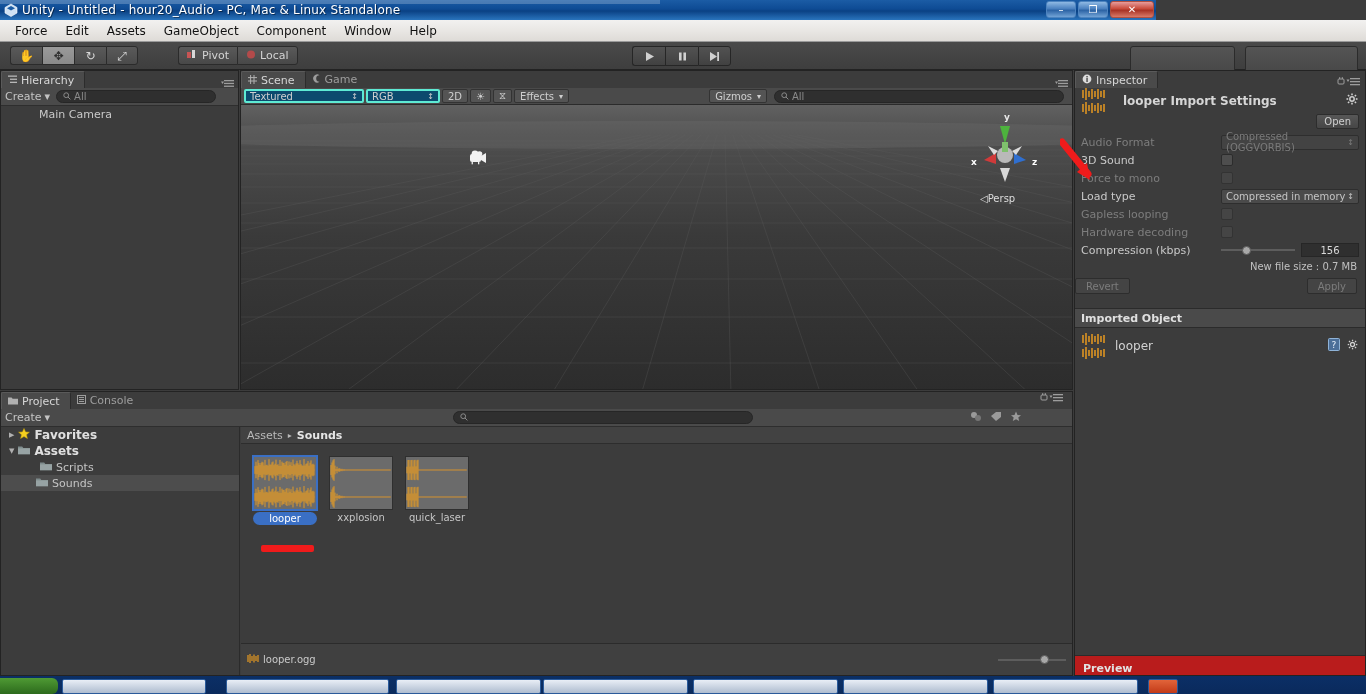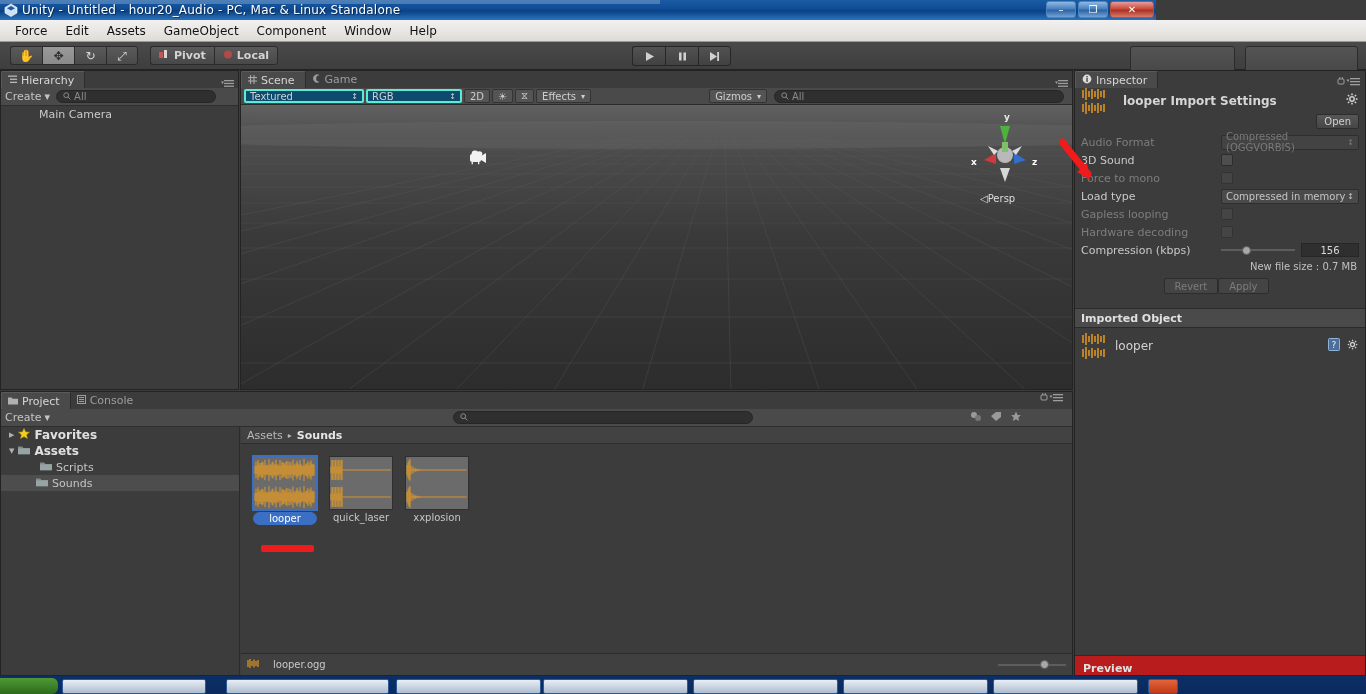--- a/index.html
+++ b/index.html
@@ -35,21 +35,21 @@
   
   .toolbar { position:absolute; left:0; top:0; width:1366px; height:28px;
     background:linear-gradient(180deg,#4a4a4a 0%,#3e3e3e 100%); border-bottom:1px solid #232323;
     display:flex; align-items:center; }
   .tgroup { display:flex; margin-left:10px; }
   .tbtn { width:32px; height:19px; background:linear-gradient(180deg,#5a5a5a,#4a4a4a);
      border:1px solid #2b2b2b; border-right:none; display:flex; align-items:center; justify-content:center; }
   .tbtn:first-child { border-radius:3px 0 0 3px; }
   .tbtn:last-child { border-radius:0 3px 3px 0; border-right:1px solid #2b2b2b; }
   .tbtn.on { background:linear-gradient(180deg,#9a9a9a,#8a8a8a); }
-  .pv { display:flex; margin-left:12px;font-weight:bold; }
+  .pv { display:flex; margin-left:40px; }
   .pvbtn { height:19px; padding:0 8px; background:linear-gradient(180deg,#5a5a5a,#484848);
      border:1px solid #2b2b2b; display:flex; align-items:center; gap:4px; color:#d3d3d3; font-size:11px;}
   .pvbtn:first-child { border-radius:3px 0 0 3px; border-right:none;}
   .pvbtn:last-child { border-radius:0 3px 3px 0;}
   .playgrp { position:absolute; left:632px; top:4px; display:flex; }
   .playbtn { width:33px; height:20px; background:linear-gradient(180deg,#525252,#414141);
      border:1px solid #262626; border-right:none; display:flex; align-items:center; justify-content:center; }
   .playbtn:first-child{border-radius:3px 0 0 3px;}
   .playbtn:last-child{border-radius:0 3px 3px 0;border-right:1px solid #262626;}
   .rightdrops { position:absolute; right:8px; top:4px; display:flex; gap:10px; }
@@ -96,22 +96,22 @@
   .tree-row.sel { background:#4d4d4d; }
   .proj-right { position:absolute; left:240px; top:35px; right:0; bottom:18px; background:#3c3c3c;}
   .breadcrumb { height:17px; background:#424242; border-bottom:1px solid #2d2d2d;
      display:flex; align-items:center; padding:0 6px; gap:5px; font-size:11px; color:#b9b9b9;}
   .assets-area { position:absolute; left:0; top:17px; right:0; bottom:0; padding:12px 0 0 12px; }
   .asset { width:64px; display:inline-block; margin-right:12px; vertical-align:top; text-align:center; }
   .thumb { width:64px; height:54px; background:#6b6b6b; border:1px solid #2f2f2f; position:relative; overflow:hidden;}
   .thumb.sel { border-color:#3a6fc4; box-shadow:0 0 0 1px #3a6fc4; }
   .alabel { margin-top:2px; font-size:10px; color:#c6c6c6; white-space:nowrap; }
   .alabel.sel { background:#3a6fc4; color:#fff; border-radius:8px; padding:1px 0; }
-  .projstatus { position:absolute; left:240px; right:0; bottom:0; height:22px; background:#404040;
-     border-top:1px solid #2b2b2b; display:flex; align-items:center; padding:0 6px; gap:14px; font-size:10px; color:#c9c9c9;}
+  .projstatus { position:absolute; left:240px; right:0; bottom:0; height:32px; background:#404040;
+     border-top:1px solid #2b2b2b; display:flex; align-items:center; padding:0 6px; gap:4px; font-size:10px; color:#c9c9c9;}
 
   
   #inspector { left:1074px; top:28px; width:292px; height:606px; }
   .ins-head { height:26px; display:flex; align-items:center; padding:0 6px; gap:14px; }
   .ins-title { font-size:12px; color:#d6d6d6; font-weight:bold; }
   .openbtn { height:15px; padding:0 7px; background:linear-gradient(180deg,#575757,#464646);
      border:1px solid #2d2d2d; border-radius:2px; font-size:10px; color:#cfcfcf;
      display:flex; align-items:center; }
   .row { height:18px; display:flex; align-items:center; padding:0 6px; }
   .row .lbl { width:140px; font-size:11px; color:#c8c8c8; }
@@ -122,21 +122,21 @@
   .popup .pa { margin-left:auto; font-size:8px; }
   .cbox { width:12px; height:12px; background:#4e4e4e; border:1px solid #2c2c2c; border-radius:2px; }
   .cbox.dim { background:#454545; border-color:#333;}
   .slider { flex:1; height:14px; display:flex; align-items:center; position:relative; margin-right:6px;}
   .slider .track { position:absolute; left:0; right:0; height:2px; background:#5d5d5d; }
   .slider .knob { position:absolute; left:28%; width:9px; height:9px; border-radius:50%;
      background:#a8a8a8; border:1px solid #5a5a5a;}
   .numfield { width:58px; height:14px; background:#2f2f2f; border:1px solid #262626;
      display:flex; align-items:center; justify-content:center; font-size:10px; color:#d9d9d9;}
   .hint { text-align:right; padding:2px 8px 0 0; font-size:10px; color:#c0c0c0; }
-  .btnrow { display:flex; justify-content:center; padding:6px 8px 0 0; }
+  .btnrow { display:flex; justify-content:space-between; padding:6px 8px 0 0; }
   .gbtn { height:16px; padding:0 10px; background:#444; border:1px solid #2d2d2d; border-radius:2px;
      font-size:10px; color:#7c7c7c; display:flex; align-items:center; }
   .sectionhdr { height:20px; background:#4a4a4a; border-top:1px solid #2b2b2b; border-bottom:1px solid #2b2b2b;
      display:flex; align-items:center; padding:0 6px; font-size:11px; font-weight:bold; color:#e0e0e0;}
   .impobj { height:36px; display:flex; align-items:center; padding:0 6px; gap:6px;}
   .previewbar { position:absolute; left:0; bottom:0; width:100%; height:20px; background:#b91c1c;
      border-top:1px solid #2b2b2b; display:flex; align-items:flex-end; padding:0 8px;
      font-size:11px; font-weight:bold; color:#e2e2e2; }
 
   
@@ -318,21 +318,21 @@
               <rect x="3" y="6.6" width="10" height="1.3" fill="#9d9d9d"></rect>
               <polygon points="0,2.5 3,2.5 1.5,5" fill="#9d9d9d"></polygon>
             </svg>
           </div>
         </div>
       <div class="scenetools">
         <div class="stdrop" style="width:120px">
           <span>Textured</span>
           <span style="margin-left:auto;font-size:8px">↕</span>
         </div>
-        <div class="stdrop" style="width:96px">
+        <div class="stdrop" style="width:74px">
           <span>RGB</span>
           <span style="margin-left:auto;font-size:8px">↕</span>
         </div>
         <div class="stbtn">
           <span>2D</span>
         </div>
         <div class="stbtn">
           <span>☀</span>
         </div>
         <div class="stbtn">
@@ -670,20 +670,146 @@
                     <line x1="57" y1="30.377482249699078" x2="57" y2="49.62251775030092"></line>
                     <line x1="58" y1="34.43272096608365" x2="58" y2="45.56727903391635"></line>
                     <line x1="59" y1="33.76956239329883" x2="59" y2="46.23043760670117"></line>
                     <line x1="60" y1="34.58980857311965" x2="60" y2="45.41019142688035"></line>
                   </g>
                   <line x1="1" y1="13" x2="61" y2="13" stroke="#c98f3a" stroke-width="0.6"></line>
                   <line x1="1" y1="40" x2="61" y2="40" stroke="#c98f3a" stroke-width="0.6"></line>
                 </svg></div><div class="alabel sel">looper</div></div><div class="asset"><div class="thumb"><svg width="62" height="52" viewBox="0 0 62 52">
                   <rect width="62" height="52" fill="#6b6b6b"></rect>
                   <g stroke="#f2a01e" stroke-width="0.9" opacity="0.95">
+                    <line x1="1" y1="8.05" x2="1" y2="17.95"></line>
+                    <line x1="2" y1="5.464351724585329" x2="2" y2="20.535648275414673"></line>
+                    <line x1="3" y1="3.3747748502862773" x2="3" y2="22.62522514971372"></line>
+                    <line x1="4" y1="2.1821666443872285" x2="4" y2="23.81783335561277"></line>
+                    <line x1="5" y1="8.633420581707997" x2="5" y2="17.366579418292005"></line>
+                    <line x1="6" y1="12.129479568971918" x2="6" y2="13.870520431028082"></line>
+                    <line x1="7" y1="9.691689764326942" x2="7" y2="16.30831023567306"></line>
+                    <line x1="8" y1="12.134424439105022" x2="8" y2="13.865575560894978"></line>
+                    <line x1="9" y1="11.16151190226576" x2="9" y2="14.83848809773424"></line>
+                    <line x1="10" y1="11.614494568085924" x2="10" y2="14.385505431914076"></line>
+                    <line x1="11" y1="12.37450232570816" x2="11" y2="13.62549767429184"></line>
+                    <line x1="12" y1="11.797288047524656" x2="12" y2="14.202711952475344"></line>
+                    <line x1="13" y1="12.67" x2="13" y2="13.33"></line>
+                    <line x1="14" y1="12.240896984662939" x2="14" y2="13.759103015337061"></line>
+                    <line x1="15" y1="12.595420860108552" x2="15" y2="13.404579139891448"></line>
+                    <line x1="16" y1="12.66837139617483" x2="16" y2="13.33162860382517"></line>
+                    <line x1="17" y1="12.5835428513585" x2="17" y2="13.4164571486415"></line>
+                    <line x1="18" y1="12.67" x2="18" y2="13.33"></line>
+                    <line x1="19" y1="12.67" x2="19" y2="13.33"></line>
+                    <line x1="20" y1="12.67" x2="20" y2="13.33"></line>
+                    <line x1="21" y1="12.67" x2="21" y2="13.33"></line>
+                    <line x1="22" y1="12.67" x2="22" y2="13.33"></line>
+                    <line x1="23" y1="12.67" x2="23" y2="13.33"></line>
+                    <line x1="24" y1="12.67" x2="24" y2="13.33"></line>
+                    <line x1="25" y1="12.67" x2="25" y2="13.33"></line>
+                    <line x1="26" y1="12.67" x2="26" y2="13.33"></line>
+                    <line x1="27" y1="12.67" x2="27" y2="13.33"></line>
+                    <line x1="28" y1="12.67" x2="28" y2="13.33"></line>
+                    <line x1="29" y1="12.67" x2="29" y2="13.33"></line>
+                    <line x1="30" y1="12.67" x2="30" y2="13.33"></line>
+                    <line x1="31" y1="12.67" x2="31" y2="13.33"></line>
+                    <line x1="32" y1="12.67" x2="32" y2="13.33"></line>
+                    <line x1="33" y1="12.67" x2="33" y2="13.33"></line>
+                    <line x1="34" y1="12.67" x2="34" y2="13.33"></line>
+                    <line x1="35" y1="12.67" x2="35" y2="13.33"></line>
+                    <line x1="36" y1="12.67" x2="36" y2="13.33"></line>
+                    <line x1="37" y1="12.67" x2="37" y2="13.33"></line>
+                    <line x1="38" y1="12.67" x2="38" y2="13.33"></line>
+                    <line x1="39" y1="12.67" x2="39" y2="13.33"></line>
+                    <line x1="40" y1="12.67" x2="40" y2="13.33"></line>
+                    <line x1="41" y1="12.67" x2="41" y2="13.33"></line>
+                    <line x1="42" y1="12.67" x2="42" y2="13.33"></line>
+                    <line x1="43" y1="12.67" x2="43" y2="13.33"></line>
+                    <line x1="44" y1="12.67" x2="44" y2="13.33"></line>
+                    <line x1="45" y1="12.67" x2="45" y2="13.33"></line>
+                    <line x1="46" y1="12.67" x2="46" y2="13.33"></line>
+                    <line x1="47" y1="12.67" x2="47" y2="13.33"></line>
+                    <line x1="48" y1="12.67" x2="48" y2="13.33"></line>
+                    <line x1="49" y1="12.67" x2="49" y2="13.33"></line>
+                    <line x1="50" y1="12.67" x2="50" y2="13.33"></line>
+                    <line x1="51" y1="12.67" x2="51" y2="13.33"></line>
+                    <line x1="52" y1="12.67" x2="52" y2="13.33"></line>
+                    <line x1="53" y1="12.67" x2="53" y2="13.33"></line>
+                    <line x1="54" y1="12.67" x2="54" y2="13.33"></line>
+                    <line x1="55" y1="12.67" x2="55" y2="13.33"></line>
+                    <line x1="56" y1="12.67" x2="56" y2="13.33"></line>
+                    <line x1="57" y1="12.67" x2="57" y2="13.33"></line>
+                    <line x1="58" y1="12.67" x2="58" y2="13.33"></line>
+                    <line x1="59" y1="12.67" x2="59" y2="13.33"></line>
+                    <line x1="60" y1="12.67" x2="60" y2="13.33"></line>
+                    <line x1="1" y1="35.05" x2="1" y2="44.95"></line>
+                    <line x1="2" y1="32.46435172458533" x2="2" y2="47.53564827541467"></line>
+                    <line x1="3" y1="30.37477485028628" x2="3" y2="49.62522514971372"></line>
+                    <line x1="4" y1="29.18216664438723" x2="4" y2="50.81783335561277"></line>
+                    <line x1="5" y1="35.633420581707995" x2="5" y2="44.366579418292005"></line>
+                    <line x1="6" y1="39.12947956897192" x2="6" y2="40.87052043102808"></line>
+                    <line x1="7" y1="36.691689764326945" x2="7" y2="43.308310235673055"></line>
+                    <line x1="8" y1="39.134424439105025" x2="8" y2="40.865575560894975"></line>
+                    <line x1="9" y1="38.16151190226576" x2="9" y2="41.83848809773424"></line>
+                    <line x1="10" y1="38.614494568085924" x2="10" y2="41.385505431914076"></line>
+                    <line x1="11" y1="39.374502325708164" x2="11" y2="40.625497674291836"></line>
+                    <line x1="12" y1="38.79728804752466" x2="12" y2="41.20271195247534"></line>
+                    <line x1="13" y1="39.67" x2="13" y2="40.33"></line>
+                    <line x1="14" y1="39.24089698466294" x2="14" y2="40.75910301533706"></line>
+                    <line x1="15" y1="39.595420860108554" x2="15" y2="40.404579139891446"></line>
+                    <line x1="16" y1="39.668371396174834" x2="16" y2="40.331628603825166"></line>
+                    <line x1="17" y1="39.5835428513585" x2="17" y2="40.4164571486415"></line>
+                    <line x1="18" y1="39.67" x2="18" y2="40.33"></line>
+                    <line x1="19" y1="39.67" x2="19" y2="40.33"></line>
+                    <line x1="20" y1="39.67" x2="20" y2="40.33"></line>
+                    <line x1="21" y1="39.67" x2="21" y2="40.33"></line>
+                    <line x1="22" y1="39.67" x2="22" y2="40.33"></line>
+                    <line x1="23" y1="39.67" x2="23" y2="40.33"></line>
+                    <line x1="24" y1="39.67" x2="24" y2="40.33"></line>
+                    <line x1="25" y1="39.67" x2="25" y2="40.33"></line>
+                    <line x1="26" y1="39.67" x2="26" y2="40.33"></line>
+                    <line x1="27" y1="39.67" x2="27" y2="40.33"></line>
+                    <line x1="28" y1="39.67" x2="28" y2="40.33"></line>
+                    <line x1="29" y1="39.67" x2="29" y2="40.33"></line>
+                    <line x1="30" y1="39.67" x2="30" y2="40.33"></line>
+                    <line x1="31" y1="39.67" x2="31" y2="40.33"></line>
+                    <line x1="32" y1="39.67" x2="32" y2="40.33"></line>
+                    <line x1="33" y1="39.67" x2="33" y2="40.33"></line>
+                    <line x1="34" y1="39.67" x2="34" y2="40.33"></line>
+                    <line x1="35" y1="39.67" x2="35" y2="40.33"></line>
+                    <line x1="36" y1="39.67" x2="36" y2="40.33"></line>
+                    <line x1="37" y1="39.67" x2="37" y2="40.33"></line>
+                    <line x1="38" y1="39.67" x2="38" y2="40.33"></line>
+                    <line x1="39" y1="39.67" x2="39" y2="40.33"></line>
+                    <line x1="40" y1="39.67" x2="40" y2="40.33"></line>
+                    <line x1="41" y1="39.67" x2="41" y2="40.33"></line>
+                    <line x1="42" y1="39.67" x2="42" y2="40.33"></line>
+                    <line x1="43" y1="39.67" x2="43" y2="40.33"></line>
+                    <line x1="44" y1="39.67" x2="44" y2="40.33"></line>
+                    <line x1="45" y1="39.67" x2="45" y2="40.33"></line>
+                    <line x1="46" y1="39.67" x2="46" y2="40.33"></line>
+                    <line x1="47" y1="39.67" x2="47" y2="40.33"></line>
+                    <line x1="48" y1="39.67" x2="48" y2="40.33"></line>
+                    <line x1="49" y1="39.67" x2="49" y2="40.33"></line>
+                    <line x1="50" y1="39.67" x2="50" y2="40.33"></line>
+                    <line x1="51" y1="39.67" x2="51" y2="40.33"></line>
+                    <line x1="52" y1="39.67" x2="52" y2="40.33"></line>
+                    <line x1="53" y1="39.67" x2="53" y2="40.33"></line>
+                    <line x1="54" y1="39.67" x2="54" y2="40.33"></line>
+                    <line x1="55" y1="39.67" x2="55" y2="40.33"></line>
+                    <line x1="56" y1="39.67" x2="56" y2="40.33"></line>
+                    <line x1="57" y1="39.67" x2="57" y2="40.33"></line>
+                    <line x1="58" y1="39.67" x2="58" y2="40.33"></line>
+                    <line x1="59" y1="39.67" x2="59" y2="40.33"></line>
+                    <line x1="60" y1="39.67" x2="60" y2="40.33"></line>
+                  </g>
+                  <line x1="1" y1="13" x2="61" y2="13" stroke="#c98f3a" stroke-width="0.6"></line>
+                  <line x1="1" y1="40" x2="61" y2="40" stroke="#c98f3a" stroke-width="0.6"></line>
+                </svg></div><div class="alabel">xxplosion</div></div><div class="asset"><div class="thumb"><svg width="62" height="52" viewBox="0 0 62 52">
+                  <rect width="62" height="52" fill="#6b6b6b"></rect>
+                  <g stroke="#f2a01e" stroke-width="0.9" opacity="0.95">
                     <line x1="1" y1="9.7" x2="1" y2="16.3"></line>
                     <line x1="2" y1="3.053287876803674" x2="2" y2="22.946712123196328"></line>
                     <line x1="3" y1="2.988866552415372" x2="3" y2="23.011133447584626"></line>
                     <line x1="4" y1="9.5705329662705" x2="4" y2="16.4294670337295"></line>
                     <line x1="5" y1="3.119588407720242" x2="5" y2="22.880411592279756"></line>
                     <line x1="6" y1="2.9263426482181405" x2="6" y2="23.07365735178186"></line>
                     <line x1="7" y1="9.441102536397235" x2="7" y2="16.558897463602765"></line>
                     <line x1="8" y1="3.187749400199415" x2="8" y2="22.812250599800585"></line>
                     <line x1="9" y1="2.865733841422415" x2="9" y2="23.134266158577585"></line>
                     <line x1="10" y1="9.311745303887527" x2="10" y2="16.688254696112473"></line>
@@ -793,147 +919,21 @@
                     <line x1="54" y1="39.67" x2="54" y2="40.33"></line>
                     <line x1="55" y1="39.67" x2="55" y2="40.33"></line>
                     <line x1="56" y1="39.67" x2="56" y2="40.33"></line>
                     <line x1="57" y1="39.67" x2="57" y2="40.33"></line>
                     <line x1="58" y1="39.67" x2="58" y2="40.33"></line>
                     <line x1="59" y1="39.67" x2="59" y2="40.33"></line>
                     <line x1="60" y1="39.67" x2="60" y2="40.33"></line>
                   </g>
                   <line x1="1" y1="13" x2="61" y2="13" stroke="#c98f3a" stroke-width="0.6"></line>
                   <line x1="1" y1="40" x2="61" y2="40" stroke="#c98f3a" stroke-width="0.6"></line>
-                </svg></div><div class="alabel">quick_laser</div></div><div class="asset"><div class="thumb"><svg width="62" height="52" viewBox="0 0 62 52">
-                  <rect width="62" height="52" fill="#6b6b6b"></rect>
-                  <g stroke="#f2a01e" stroke-width="0.9" opacity="0.95">
-                    <line x1="1" y1="8.05" x2="1" y2="17.95"></line>
-                    <line x1="2" y1="5.464351724585329" x2="2" y2="20.535648275414673"></line>
-                    <line x1="3" y1="3.3747748502862773" x2="3" y2="22.62522514971372"></line>
-                    <line x1="4" y1="2.1821666443872285" x2="4" y2="23.81783335561277"></line>
-                    <line x1="5" y1="8.633420581707997" x2="5" y2="17.366579418292005"></line>
-                    <line x1="6" y1="12.129479568971918" x2="6" y2="13.870520431028082"></line>
-                    <line x1="7" y1="9.691689764326942" x2="7" y2="16.30831023567306"></line>
-                    <line x1="8" y1="12.134424439105022" x2="8" y2="13.865575560894978"></line>
-                    <line x1="9" y1="11.16151190226576" x2="9" y2="14.83848809773424"></line>
-                    <line x1="10" y1="11.614494568085924" x2="10" y2="14.385505431914076"></line>
-                    <line x1="11" y1="12.37450232570816" x2="11" y2="13.62549767429184"></line>
-                    <line x1="12" y1="11.797288047524656" x2="12" y2="14.202711952475344"></line>
-                    <line x1="13" y1="12.67" x2="13" y2="13.33"></line>
-                    <line x1="14" y1="12.240896984662939" x2="14" y2="13.759103015337061"></line>
-                    <line x1="15" y1="12.595420860108552" x2="15" y2="13.404579139891448"></line>
-                    <line x1="16" y1="12.66837139617483" x2="16" y2="13.33162860382517"></line>
-                    <line x1="17" y1="12.5835428513585" x2="17" y2="13.4164571486415"></line>
-                    <line x1="18" y1="12.67" x2="18" y2="13.33"></line>
-                    <line x1="19" y1="12.67" x2="19" y2="13.33"></line>
-                    <line x1="20" y1="12.67" x2="20" y2="13.33"></line>
-                    <line x1="21" y1="12.67" x2="21" y2="13.33"></line>
-                    <line x1="22" y1="12.67" x2="22" y2="13.33"></line>
-                    <line x1="23" y1="12.67" x2="23" y2="13.33"></line>
-                    <line x1="24" y1="12.67" x2="24" y2="13.33"></line>
-                    <line x1="25" y1="12.67" x2="25" y2="13.33"></line>
-                    <line x1="26" y1="12.67" x2="26" y2="13.33"></line>
-                    <line x1="27" y1="12.67" x2="27" y2="13.33"></line>
-                    <line x1="28" y1="12.67" x2="28" y2="13.33"></line>
-                    <line x1="29" y1="12.67" x2="29" y2="13.33"></line>
-                    <line x1="30" y1="12.67" x2="30" y2="13.33"></line>
-                    <line x1="31" y1="12.67" x2="31" y2="13.33"></line>
-                    <line x1="32" y1="12.67" x2="32" y2="13.33"></line>
-                    <line x1="33" y1="12.67" x2="33" y2="13.33"></line>
-                    <line x1="34" y1="12.67" x2="34" y2="13.33"></line>
-                    <line x1="35" y1="12.67" x2="35" y2="13.33"></line>
-                    <line x1="36" y1="12.67" x2="36" y2="13.33"></line>
-                    <line x1="37" y1="12.67" x2="37" y2="13.33"></line>
-                    <line x1="38" y1="12.67" x2="38" y2="13.33"></line>
-                    <line x1="39" y1="12.67" x2="39" y2="13.33"></line>
-                    <line x1="40" y1="12.67" x2="40" y2="13.33"></line>
-                    <line x1="41" y1="12.67" x2="41" y2="13.33"></line>
-                    <line x1="42" y1="12.67" x2="42" y2="13.33"></line>
-                    <line x1="43" y1="12.67" x2="43" y2="13.33"></line>
-                    <line x1="44" y1="12.67" x2="44" y2="13.33"></line>
-                    <line x1="45" y1="12.67" x2="45" y2="13.33"></line>
-                    <line x1="46" y1="12.67" x2="46" y2="13.33"></line>
-                    <line x1="47" y1="12.67" x2="47" y2="13.33"></line>
-                    <line x1="48" y1="12.67" x2="48" y2="13.33"></line>
-                    <line x1="49" y1="12.67" x2="49" y2="13.33"></line>
-                    <line x1="50" y1="12.67" x2="50" y2="13.33"></line>
-                    <line x1="51" y1="12.67" x2="51" y2="13.33"></line>
-                    <line x1="52" y1="12.67" x2="52" y2="13.33"></line>
-                    <line x1="53" y1="12.67" x2="53" y2="13.33"></line>
-                    <line x1="54" y1="12.67" x2="54" y2="13.33"></line>
-                    <line x1="55" y1="12.67" x2="55" y2="13.33"></line>
-                    <line x1="56" y1="12.67" x2="56" y2="13.33"></line>
-                    <line x1="57" y1="12.67" x2="57" y2="13.33"></line>
-                    <line x1="58" y1="12.67" x2="58" y2="13.33"></line>
-                    <line x1="59" y1="12.67" x2="59" y2="13.33"></line>
-                    <line x1="60" y1="12.67" x2="60" y2="13.33"></line>
-                    <line x1="1" y1="35.05" x2="1" y2="44.95"></line>
-                    <line x1="2" y1="32.46435172458533" x2="2" y2="47.53564827541467"></line>
-                    <line x1="3" y1="30.37477485028628" x2="3" y2="49.62522514971372"></line>
-                    <line x1="4" y1="29.18216664438723" x2="4" y2="50.81783335561277"></line>
-                    <line x1="5" y1="35.633420581707995" x2="5" y2="44.366579418292005"></line>
-                    <line x1="6" y1="39.12947956897192" x2="6" y2="40.87052043102808"></line>
-                    <line x1="7" y1="36.691689764326945" x2="7" y2="43.308310235673055"></line>
-                    <line x1="8" y1="39.134424439105025" x2="8" y2="40.865575560894975"></line>
-                    <line x1="9" y1="38.16151190226576" x2="9" y2="41.83848809773424"></line>
-                    <line x1="10" y1="38.614494568085924" x2="10" y2="41.385505431914076"></line>
-                    <line x1="11" y1="39.374502325708164" x2="11" y2="40.625497674291836"></line>
-                    <line x1="12" y1="38.79728804752466" x2="12" y2="41.20271195247534"></line>
-                    <line x1="13" y1="39.67" x2="13" y2="40.33"></line>
-                    <line x1="14" y1="39.24089698466294" x2="14" y2="40.75910301533706"></line>
-                    <line x1="15" y1="39.595420860108554" x2="15" y2="40.404579139891446"></line>
-                    <line x1="16" y1="39.668371396174834" x2="16" y2="40.331628603825166"></line>
-                    <line x1="17" y1="39.5835428513585" x2="17" y2="40.4164571486415"></line>
-                    <line x1="18" y1="39.67" x2="18" y2="40.33"></line>
-                    <line x1="19" y1="39.67" x2="19" y2="40.33"></line>
-                    <line x1="20" y1="39.67" x2="20" y2="40.33"></line>
-                    <line x1="21" y1="39.67" x2="21" y2="40.33"></line>
-                    <line x1="22" y1="39.67" x2="22" y2="40.33"></line>
-                    <line x1="23" y1="39.67" x2="23" y2="40.33"></line>
-                    <line x1="24" y1="39.67" x2="24" y2="40.33"></line>
-                    <line x1="25" y1="39.67" x2="25" y2="40.33"></line>
-                    <line x1="26" y1="39.67" x2="26" y2="40.33"></line>
-                    <line x1="27" y1="39.67" x2="27" y2="40.33"></line>
-                    <line x1="28" y1="39.67" x2="28" y2="40.33"></line>
-                    <line x1="29" y1="39.67" x2="29" y2="40.33"></line>
-                    <line x1="30" y1="39.67" x2="30" y2="40.33"></line>
-                    <line x1="31" y1="39.67" x2="31" y2="40.33"></line>
-                    <line x1="32" y1="39.67" x2="32" y2="40.33"></line>
-                    <line x1="33" y1="39.67" x2="33" y2="40.33"></line>
-                    <line x1="34" y1="39.67" x2="34" y2="40.33"></line>
-                    <line x1="35" y1="39.67" x2="35" y2="40.33"></line>
-                    <line x1="36" y1="39.67" x2="36" y2="40.33"></line>
-                    <line x1="37" y1="39.67" x2="37" y2="40.33"></line>
-                    <line x1="38" y1="39.67" x2="38" y2="40.33"></line>
-                    <line x1="39" y1="39.67" x2="39" y2="40.33"></line>
-                    <line x1="40" y1="39.67" x2="40" y2="40.33"></line>
-                    <line x1="41" y1="39.67" x2="41" y2="40.33"></line>
-                    <line x1="42" y1="39.67" x2="42" y2="40.33"></line>
-                    <line x1="43" y1="39.67" x2="43" y2="40.33"></line>
-                    <line x1="44" y1="39.67" x2="44" y2="40.33"></line>
-                    <line x1="45" y1="39.67" x2="45" y2="40.33"></line>
-                    <line x1="46" y1="39.67" x2="46" y2="40.33"></line>
-                    <line x1="47" y1="39.67" x2="47" y2="40.33"></line>
-                    <line x1="48" y1="39.67" x2="48" y2="40.33"></line>
-                    <line x1="49" y1="39.67" x2="49" y2="40.33"></line>
-                    <line x1="50" y1="39.67" x2="50" y2="40.33"></line>
-                    <line x1="51" y1="39.67" x2="51" y2="40.33"></line>
-                    <line x1="52" y1="39.67" x2="52" y2="40.33"></line>
-                    <line x1="53" y1="39.67" x2="53" y2="40.33"></line>
-                    <line x1="54" y1="39.67" x2="54" y2="40.33"></line>
-                    <line x1="55" y1="39.67" x2="55" y2="40.33"></line>
-                    <line x1="56" y1="39.67" x2="56" y2="40.33"></line>
-                    <line x1="57" y1="39.67" x2="57" y2="40.33"></line>
-                    <line x1="58" y1="39.67" x2="58" y2="40.33"></line>
-                    <line x1="59" y1="39.67" x2="59" y2="40.33"></line>
-                    <line x1="60" y1="39.67" x2="60" y2="40.33"></line>
-                  </g>
-                  <line x1="1" y1="13" x2="61" y2="13" stroke="#c98f3a" stroke-width="0.6"></line>
-                  <line x1="1" y1="40" x2="61" y2="40" stroke="#c98f3a" stroke-width="0.6"></line>
-                </svg></div><div class="alabel">xxplosion</div></div></div>
+                </svg></div><div class="alabel">quick_laser</div></div></div>
       </div>
 
       <div class="projstatus">
         <span>
           <svg width="12" height="11" viewBox="0 0 12 11">
             <g stroke="#f2a01e" stroke-width="1.1">
               <line x1="1" y1="2" x2="1" y2="9"></line>
                 <line x1="3" y1="1" x2="3" y2="10"></line>
               <line x1="5" y1="3" x2="5" y2="8"></line>
                 <line x1="7" y1="1.5" x2="7" y2="9.5"></line>

